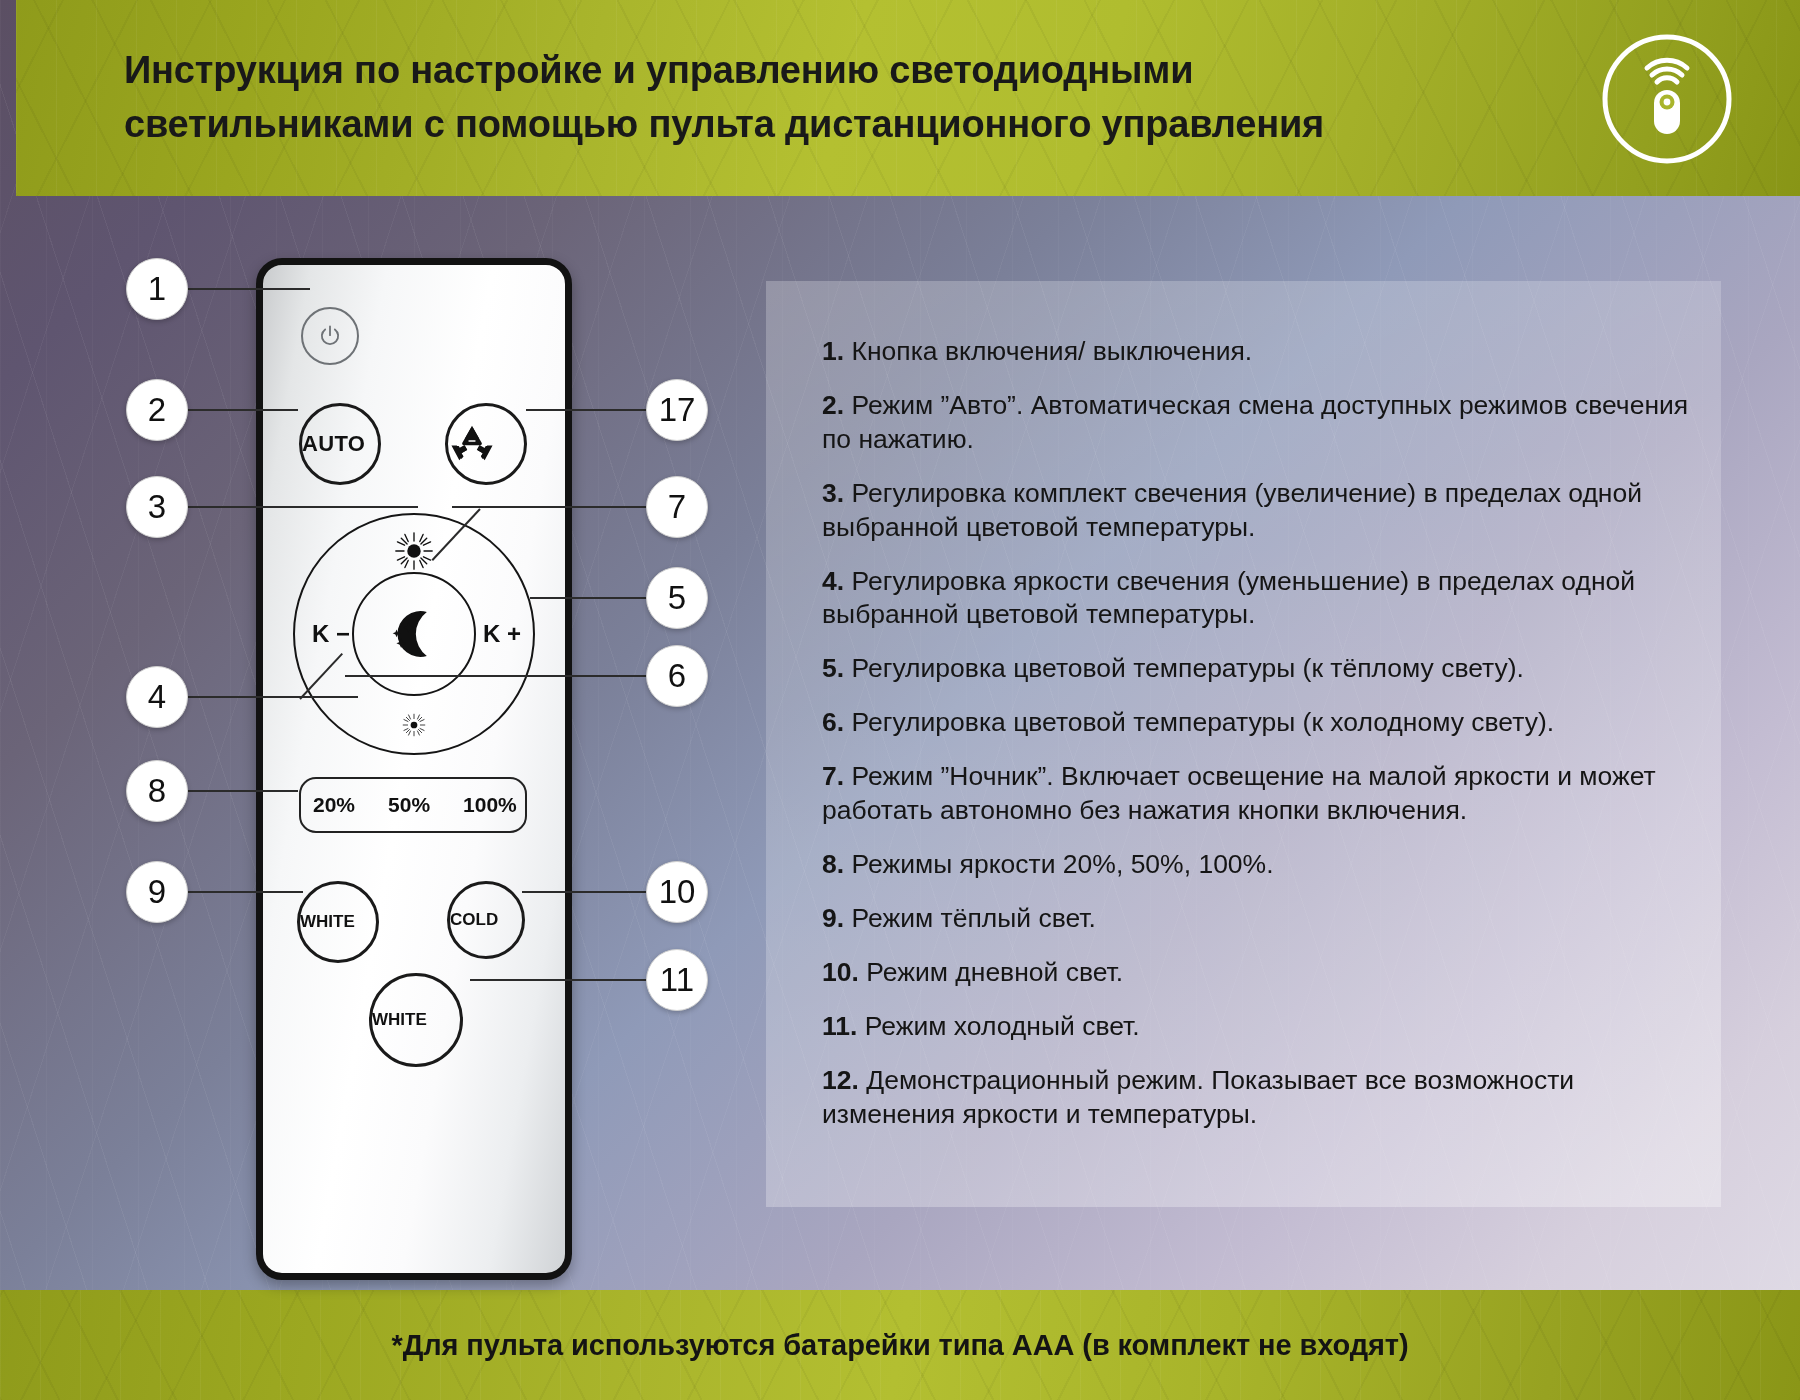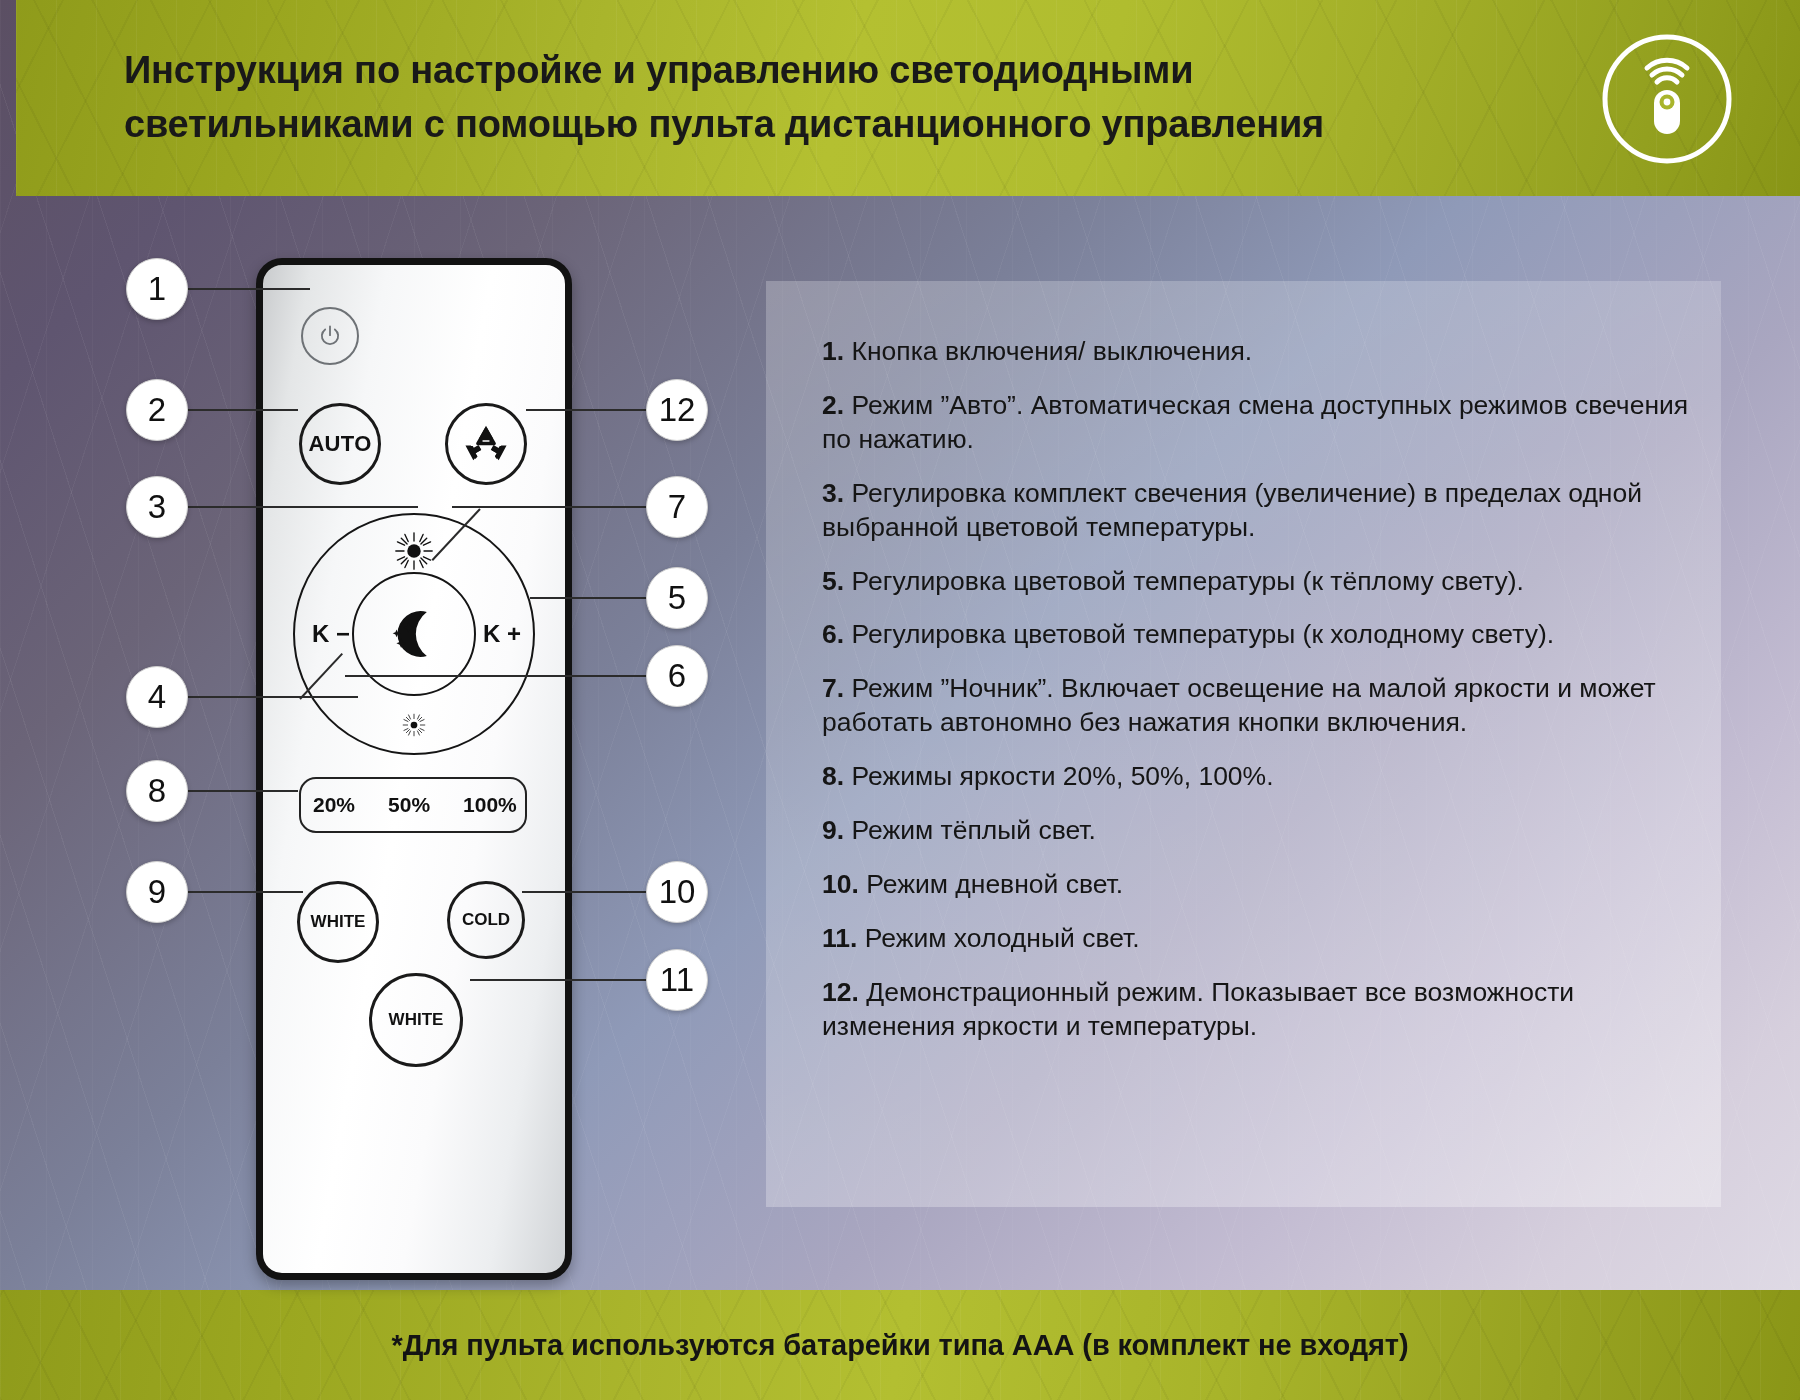--- a/index.html
+++ b/index.html
@@ -73,21 +73,21 @@
         #c9cbcd 0%, #e4e6e7 10%, #f6f7f8 26%,
         #ffffff 48%, #fbfbfc 66%, #eceef0 84%, #d0d3d6 100%);
     box-shadow: 0 6px 14px rgba(0,0,0,.30);
     z-index: 4;
   }
 
   .btn-circle{
     position:absolute;
     border:3px solid #1a1a1a;
     border-radius:50%;
-    display:flex; align-items:center; justify-content:center;
+    display:flex; align-items:center; justify-content:flex-start;
     font-weight:800; color:#111;
     background: transparent;
   }
 
   
   #btn-power{
     position:absolute; left:38px; top:42px; width:58px; height:58px;
     border:2px solid #6e7276; border-radius:50%;
     display:flex; align-items:center; justify-content:center;
   }
@@ -363,21 +363,21 @@
       <span>4</span>
     </div>
   <div class="callout" style="left:126px; top:760px;">
       <span>8</span>
     </div>
   <div class="callout" style="left:126px; top:861px;">
       <span>9</span>
     </div>
 
   <div class="callout" style="left:646px; top:379px;">
-      <span>12</span>
+      <span>17</span>
     </div>
   <div class="callout" style="left:646px; top:476px;">
       <span>7</span>
     </div>
   <div class="callout" style="left:646px; top:567px;">
       <span>5</span>
     </div>
   <div class="callout" style="left:646px; top:645px;">
       <span>6</span>
     </div>
@@ -385,20 +385,21 @@
       <span>10</span>
     </div>
   <div class="callout" style="left:646px; top:949px;">
       <span>11</span>
     </div>
 
   <div id="list">
     <div class="item"><b>1.</b> <span>Кнопка включения/ выключения.</span></div>
     <div class="item"><b>2.</b> <span>Режим ”Авто”. Автоматическая смена доступных режимов свечения по нажатию.</span></div>
     <div class="item"><b>3.</b> <span>Регулировка комплект свечения (увеличение) в пределах одной выбранной цветовой температуры.</span></div>
+    <div class="item"><b>4.</b> <span>Регулировка яркости свечения (уменьшение) в пределах одной выбранной цветовой температуры.</span></div>
     <div class="item"><b>5.</b> <span>Регулировка цветовой температуры (к тёплому свету).</span></div>
     <div class="item"><b>6.</b> <span>Регулировка цветовой температуры (к холодному свету).</span></div>
     <div class="item"><b>7.</b> <span>Режим ”Ночник”. Включает освещение на малой яркости и может работать автономно без нажатия кнопки включения.</span></div>
     <div class="item"><b>8.</b> <span>Режимы яркости 20%, 50%, 100%.</span></div>
     <div class="item"><b>9.</b> <span>Режим тёплый свет.</span></div>
     <div class="item"><b>10.</b> <span>Режим дневной свет.</span></div>
     <div class="item"><b>11.</b> <span>Режим холодный свет.</span></div>
     <div class="item"><b>12.</b> <span>Демонстрационный режим. Показывает все возможности изменения яркости и температуры.</span></div>
   </div>
 

